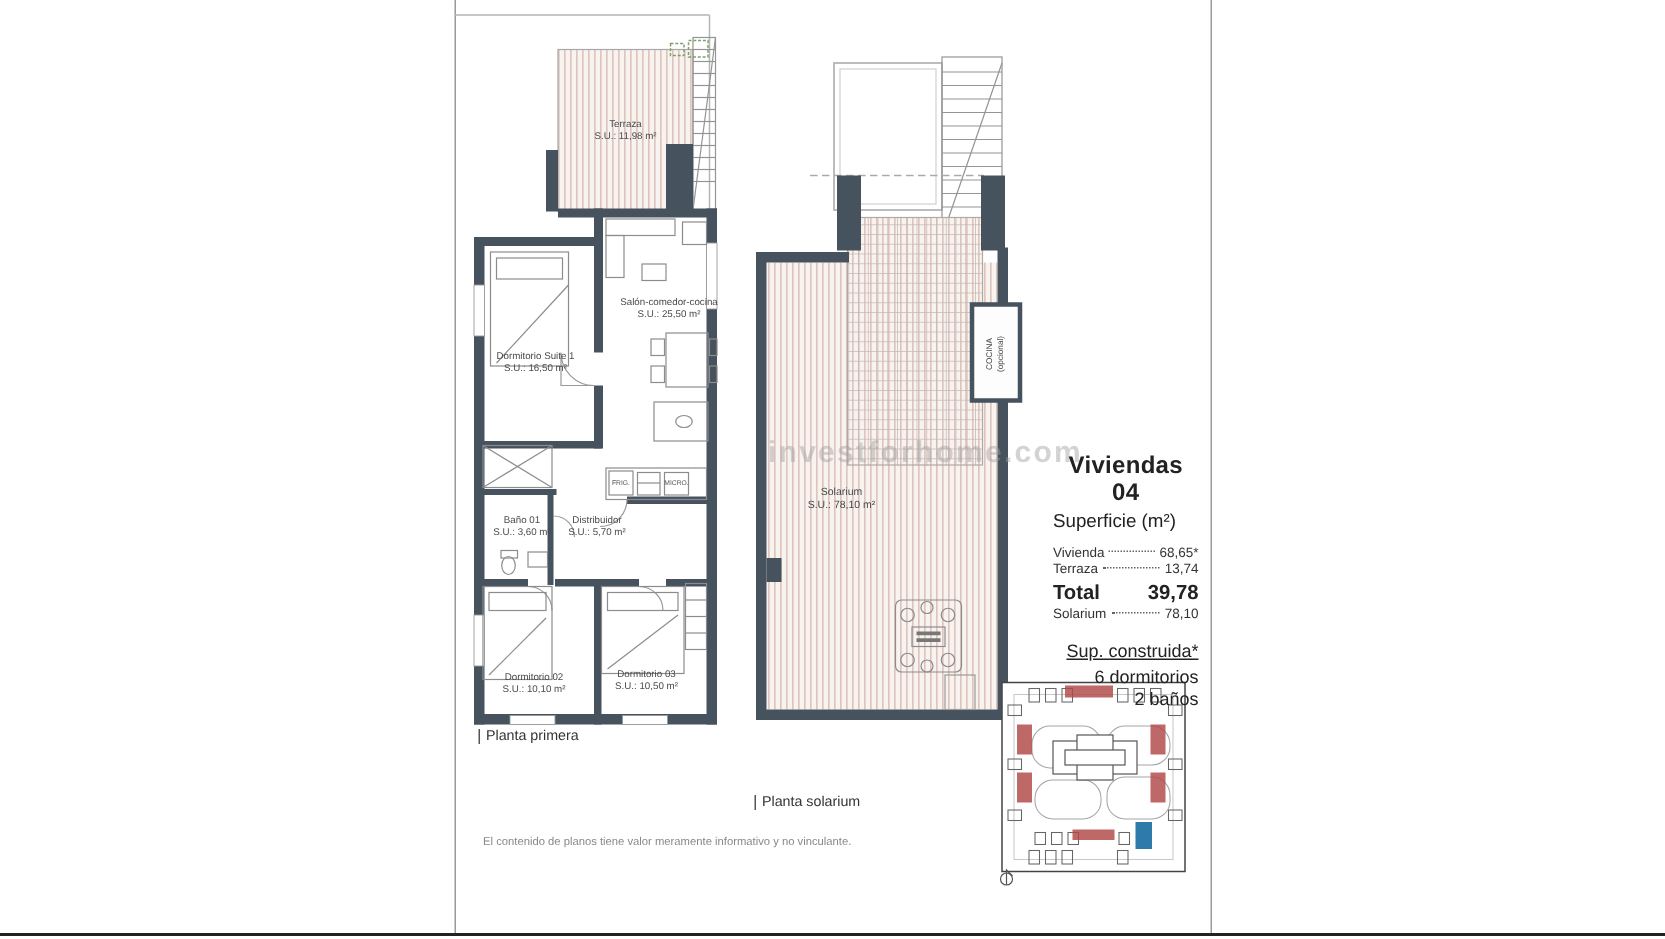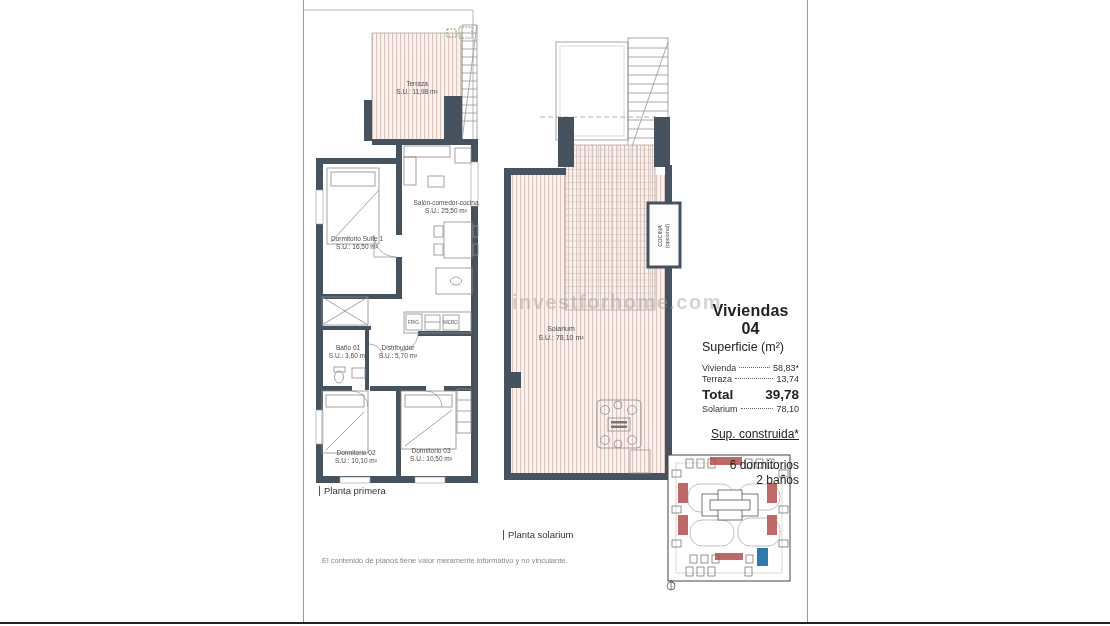--- a/index.html
+++ b/index.html
@@ -19,21 +19,21 @@
              font-size:20px;font-weight:bold;letter-spacing:1.5px;color:#a0a0a0;opacity:.45;}
   .disclaimer{position:absolute;left:322px;top:556px;font-size:7.5px;color:#888;}
   .info{position:absolute;left:702px;top:302px;width:97px;color:#222;}
   .info-title{font-size:16px;font-weight:bold;text-align:center;letter-spacing:.2px;}
   .info-sub{font-size:12.5px;margin-top:2px;margin-bottom:9px;}
   .irow{display:flex;align-items:center;font-size:9px;color:#333;margin:1px 0;}
   .leader{flex:1;border-bottom:1px dotted #666;margin:0 3px 2px 3px;}
   .trow{display:flex;justify-content:space-between;font-size:13.5px;font-weight:bold;
         margin:3px 0 2px 0;align-items:center;}
   .built{margin-top:13px;text-align:right;font-size:12px;line-height:1.25;color:#222;}
-  .built-h{text-decoration:underline;margin-bottom:16px;}
+  .built-h{text-decoration:underline;margin-bottom:2px;}
 </style>
 </head>
 <body>
 
 <div class="page">
 
   <svg width="1110" height="626" viewBox="0 0 1110 626">
     <defs>
       <pattern id="stripes" width="4" height="8" patternUnits="userSpaceOnUse">
         <rect width="4" height="8" fill="#f9f3f0"></rect>
@@ -315,21 +315,21 @@
 
   <div class="plan-title" style="left:319px;top:486px;">Planta primera</div>
   <div class="plan-title" style="left:503px;top:486px;margin-top:44px;">Planta solarium</div>
 
   <div class="info">
     <div class="info-title">Viviendas 04</div>
     <div class="info-sub">Superficie (m²)</div>
     <div class="irow">
       <span>Vivienda</span>
       <span class="leader"></span>
-      <span>58,83*</span>
+      <span>68,65*</span>
     </div>
     <div class="irow">
       <span>Terraza</span>
       <span class="leader"></span>
       <span>13,74</span>
     </div>
     <div class="trow">
       <span>Total</span>
       <span>39,78</span>
     </div>

